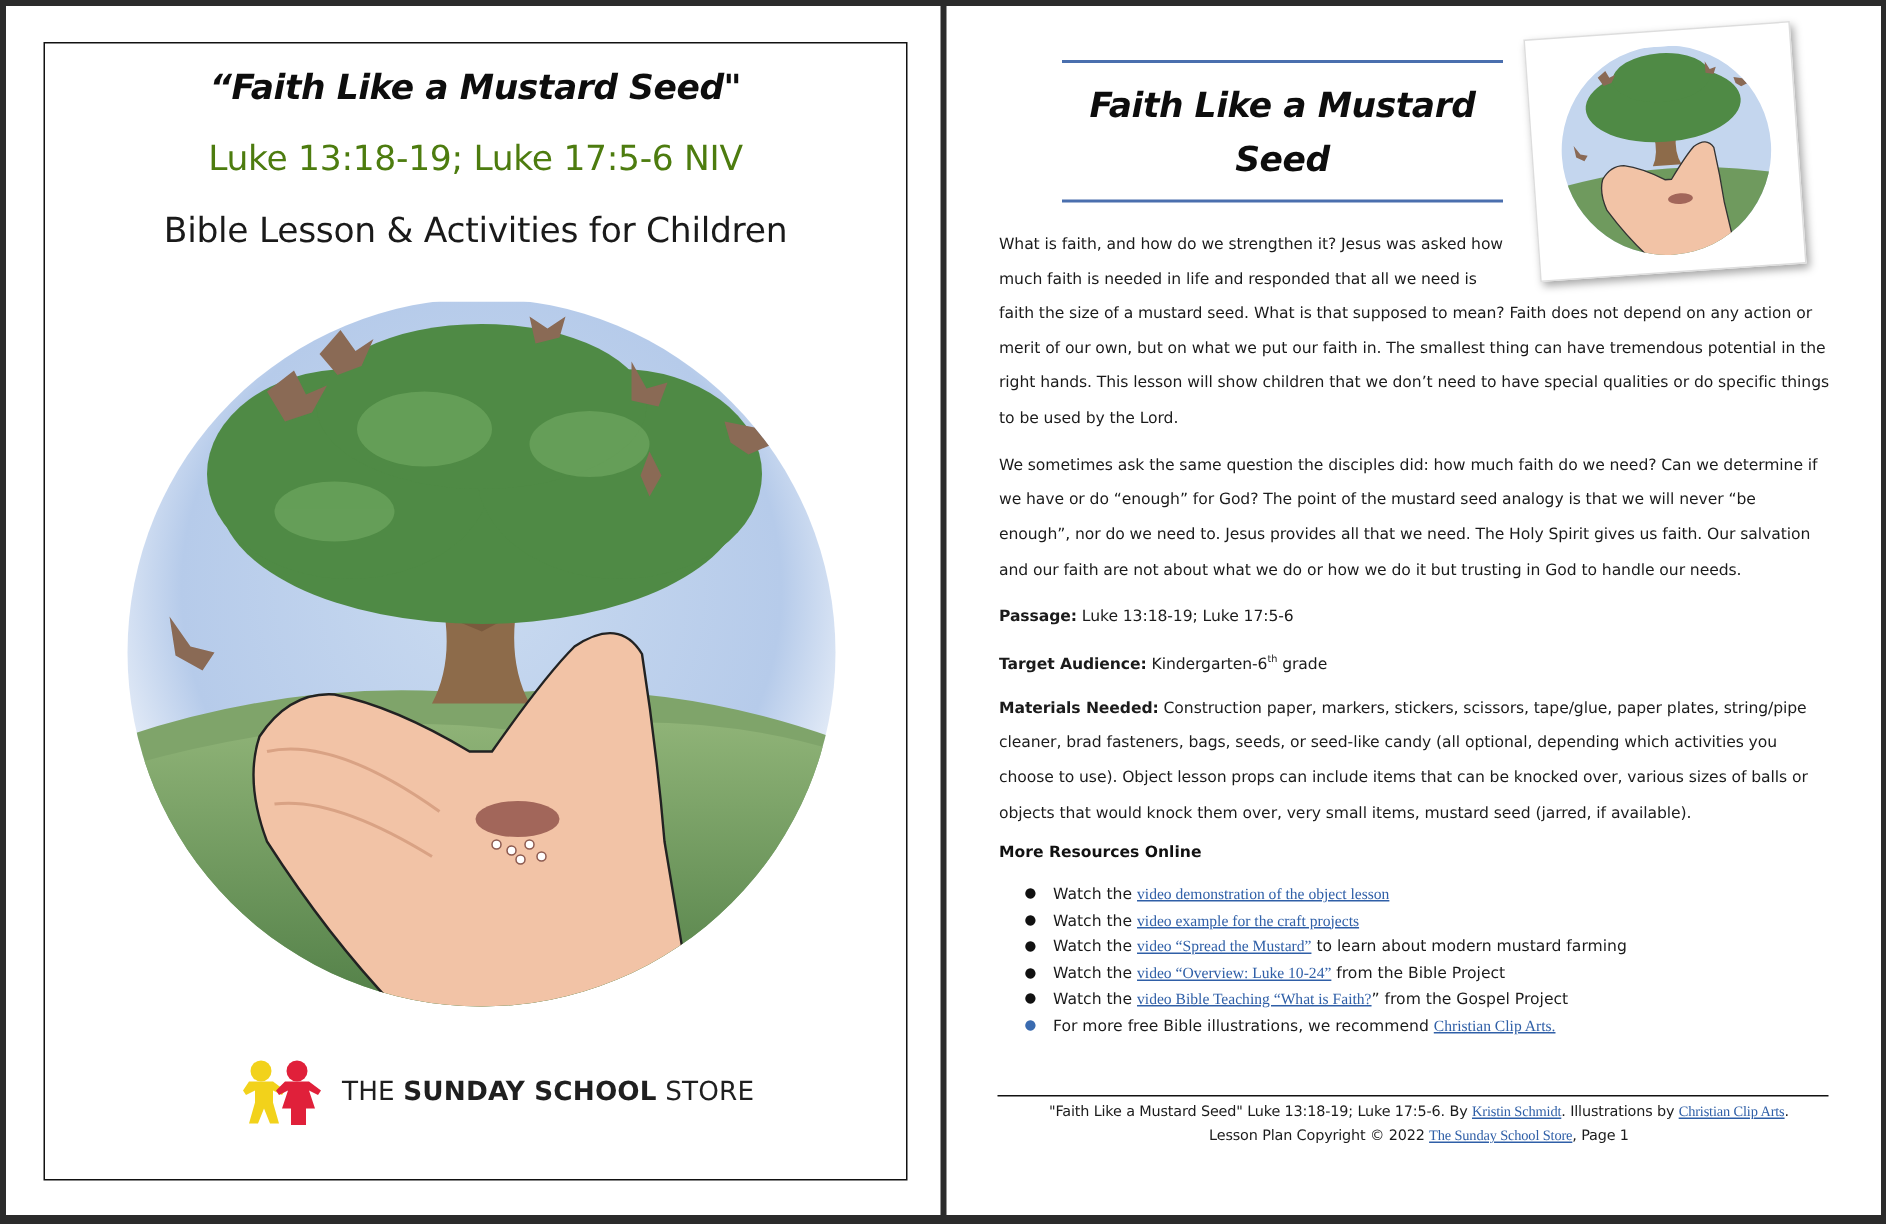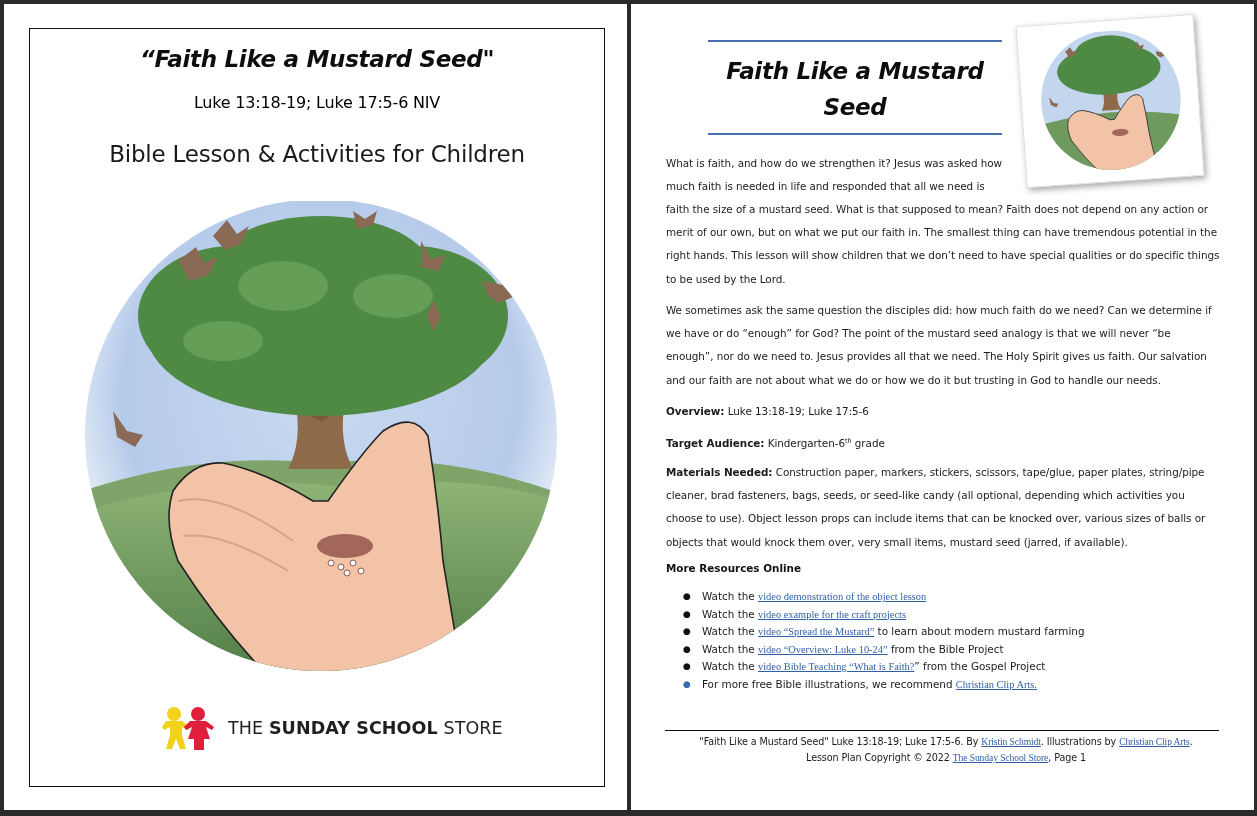--- a/index.html
+++ b/index.html
@@ -7,21 +7,21 @@
   body { position: relative; font-family: "DejaVu Sans", "Liberation Sans", sans-serif; color: #111; }
 
   .page { position: absolute; background: #fff; overflow: hidden; }
   #page-left  { left: 4px;   top: 4px; width: 623px; height: 806px; }
   #page-right { left: 631px; top: 4px; width: 623px; height: 806px; padding-left: 48px; }
 
   
   .cover-box { position: absolute; left: 25px; top: 24px; width: 576px; height: 759px; border: 1.6px solid #111; }
   .cover-title { position: absolute; left: 0; right: 0; top: 17px; text-align: center;
     font-family: "DejaVu Sans", sans-serif; font-weight: bold; font-style: italic; font-size: 23px; letter-spacing: -0.3px; color: #0d0d0d; }
-  .cover-ref { position: absolute; left: 0; right: 0; top: 64px; text-align: center; font-size: 16px; color: #000000; letter-spacing: -0.2px; }
+  .cover-ref { position: absolute; left: 0; right: 0; top: 64px; text-align: center; font-size: 23px; color: #4d7c0f; letter-spacing: -0.2px; }
   .cover-sub { position: absolute; left: 0; right: 0; top: 112px; text-align: center; font-size: 23px; color: #1a1a1a; letter-spacing: -0.2px; }
 
   .cover-art { position: absolute; left: 53px; top: 172px; width: 476px; height: 480px; }
   .logo { position: absolute; left: 128px; top: 674px; display: flex; align-items: center; height: 50px; }
   .logo-text { font-size: 17.5px; color: #1f1f1f; margin-left: 10px; letter-spacing: 0.1px; white-space: nowrap; }
   .logo-text b { font-weight: bold; }
 
   
   .rule-blue { position: absolute; height: 2px; background: #4a6fae; }
   .lesson-title { position: absolute; left: 76px; width: 296px; top: 49px; text-align: center;
@@ -164,21 +164,21 @@
         <ellipse cx="262" cy="345" rx="28" ry="12" fill="#a2665a"></ellipse>
       </g>
     </svg>
   </div>
 
   <div class="body-text p1b">faith the size of a mustard seed. What is that supposed to mean? Faith does not depend on any action or merit of our own, but on what we put our faith in. The smallest thing can have tremendous potential in the right hands. This lesson will show children that we don’t need to have special qualities or do specific things to be used by the Lord.</div>
   <div class="body-text p1a">What is faith, and how do we strengthen it? Jesus was asked how much faith is needed in life and responded that all we need is</div>
   <div class="body-text p2">We sometimes ask the same question the disciples did: how much faith do we need? Can we determine if we have or do “enough” for God? The point of the mustard seed analogy is that we will never “be enough”, nor do we need to. Jesus provides all that we need. The Holy Spirit gives us faith. Our salvation and our faith are not about what we do or how we do it but trusting in God to handle our needs.</div>
 
   <div class="body-text p3">
-    <span class="label">Overview:</span><span> Luke 13:18-19; Luke 17:5-6</span>
+    <span class="label">Passage:</span><span> Luke 13:18-19; Luke 17:5-6</span>
   </div>
   <div class="body-text p4">
     <span class="label">Target Audience:</span><span> Kindergarten-6</span><sup>th</sup><span> grade</span>
   </div>
   <div class="body-text p5">
     <span class="label">Materials Needed:</span><span> Construction paper, markers, stickers, scissors, tape/glue, paper plates, string/pipe cleaner, brad fasteners, bags, seeds, or seed-like candy (all optional, depending which activities you choose to use). Object lesson props can include items that can be knocked over, various sizes of balls or objects that would knock them over, very small items, mustard seed (jarred, if available).</span>
   </div>
 
   <div class="res-head">More Resources Online</div>
   <ul class="res-list">

